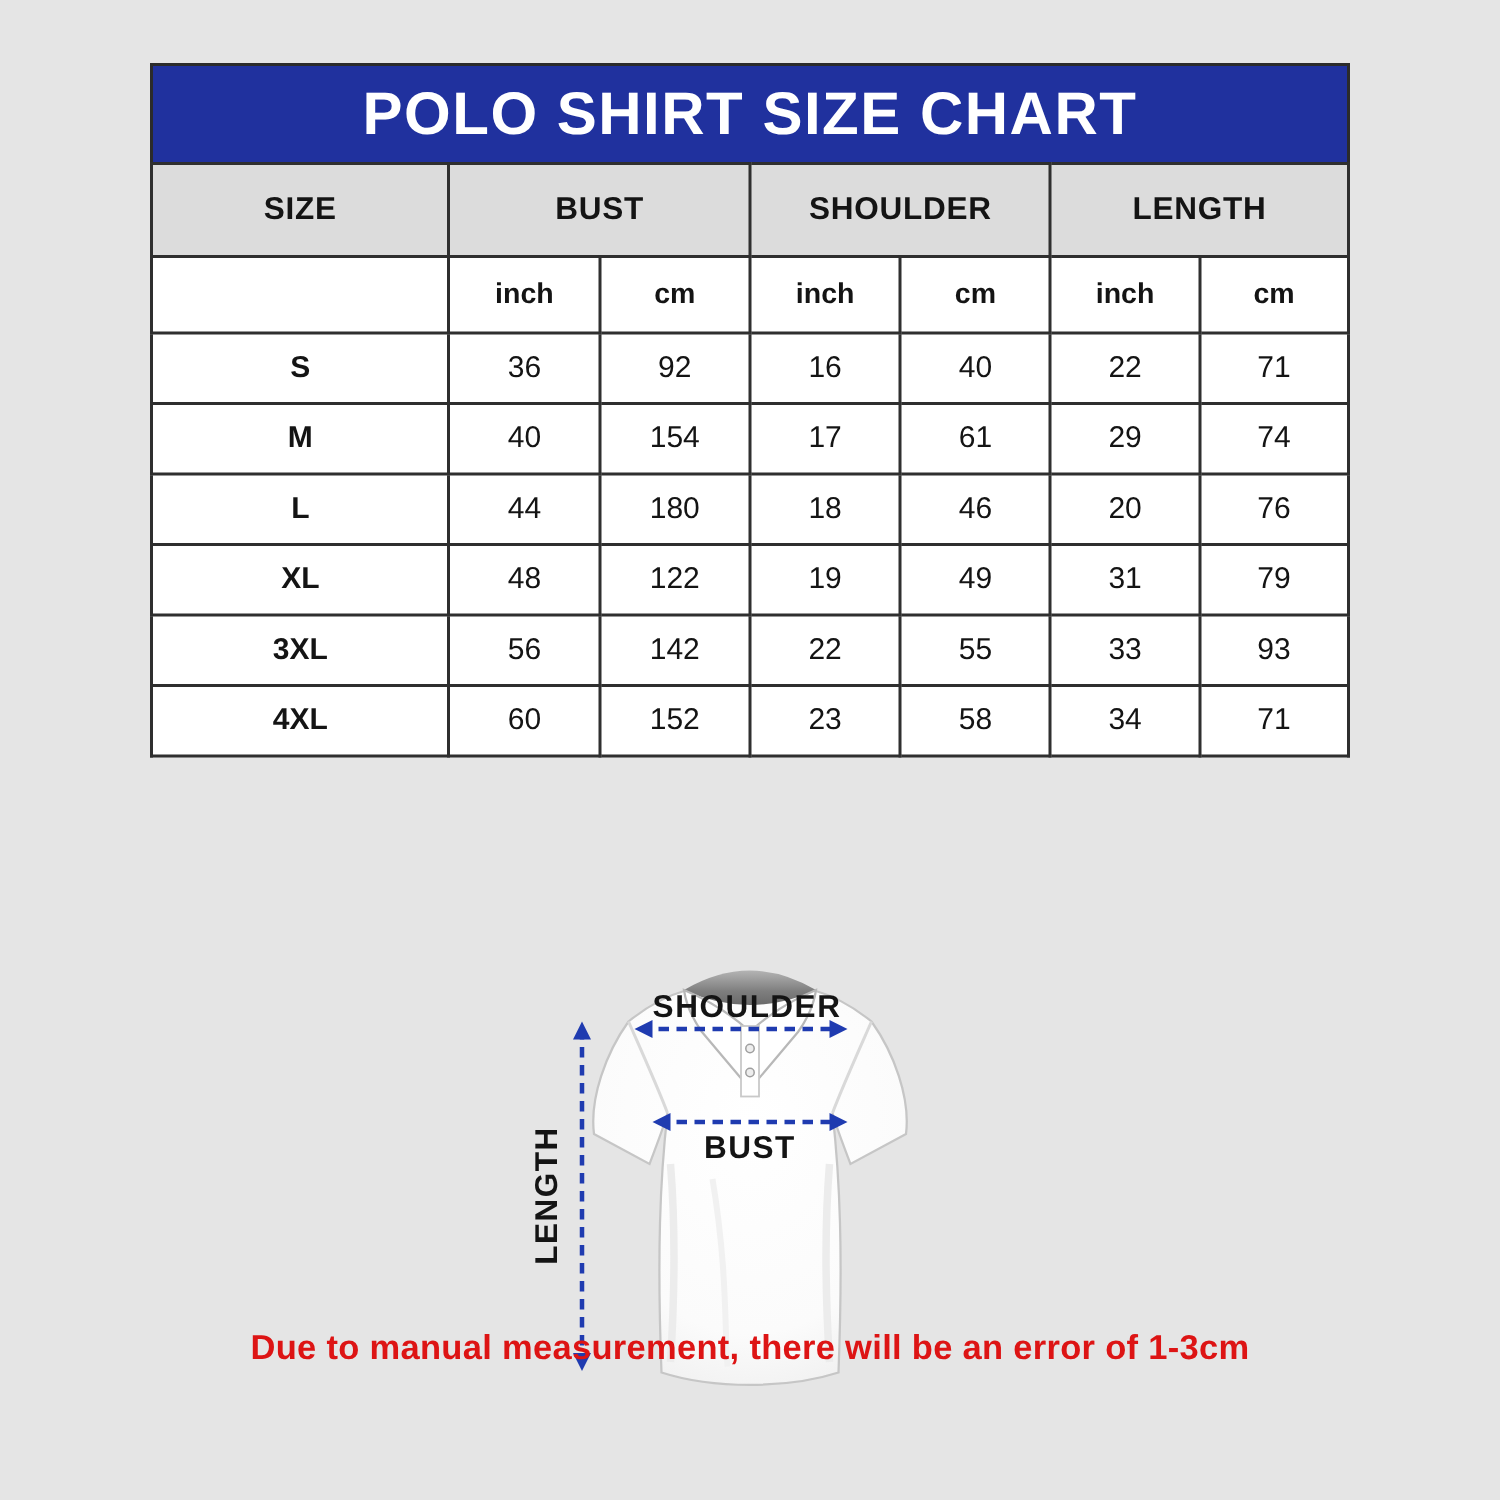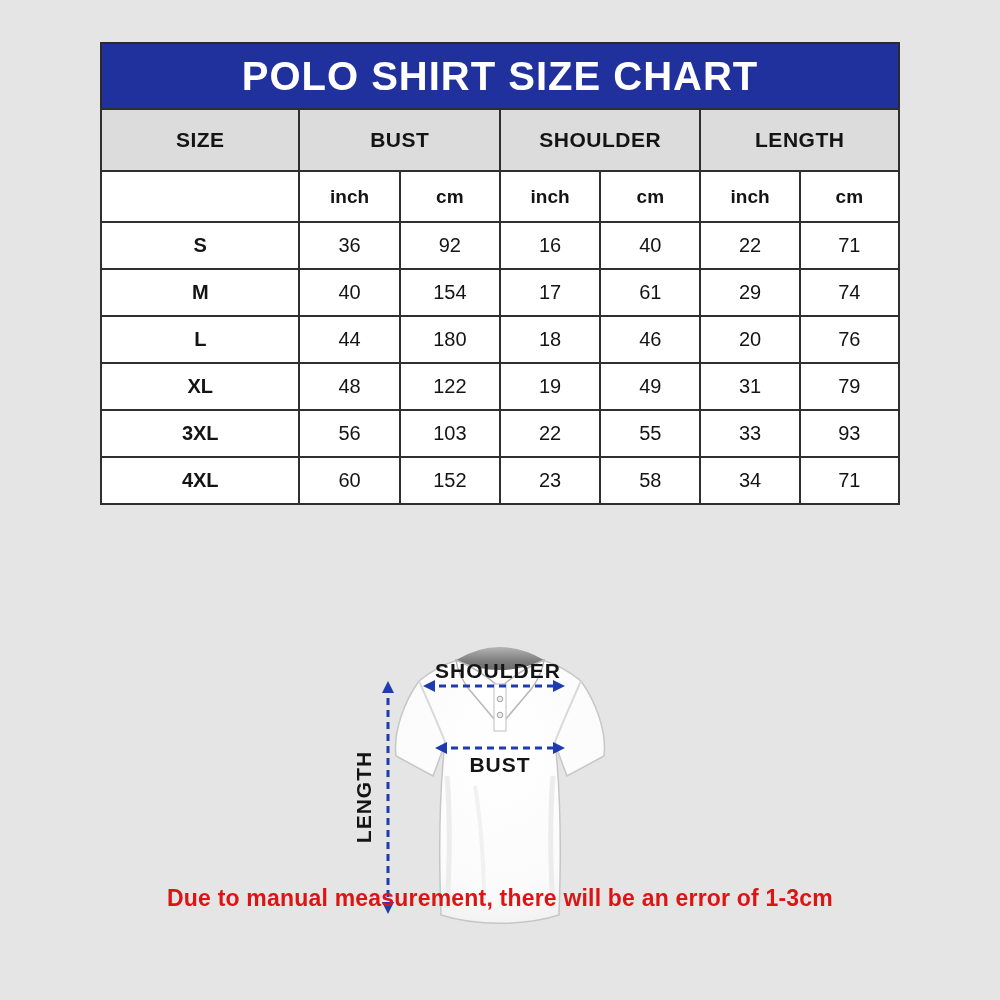--- a/index.html
+++ b/index.html
@@ -159,21 +159,21 @@
           <td>48</td>
           <td>122</td>
           <td>19</td>
           <td>49</td>
           <td>31</td>
           <td>79</td>
         </tr>
         <tr class="data-row">
           <td class="size-cell">3XL</td>
           <td>56</td>
-          <td>103</td>
+          <td>142</td>
           <td>22</td>
           <td>55</td>
           <td>33</td>
           <td>93</td>
         </tr>
         <tr class="data-row">
           <td class="size-cell">4XL</td>
           <td>60</td>
           <td>152</td>
           <td>23</td>

